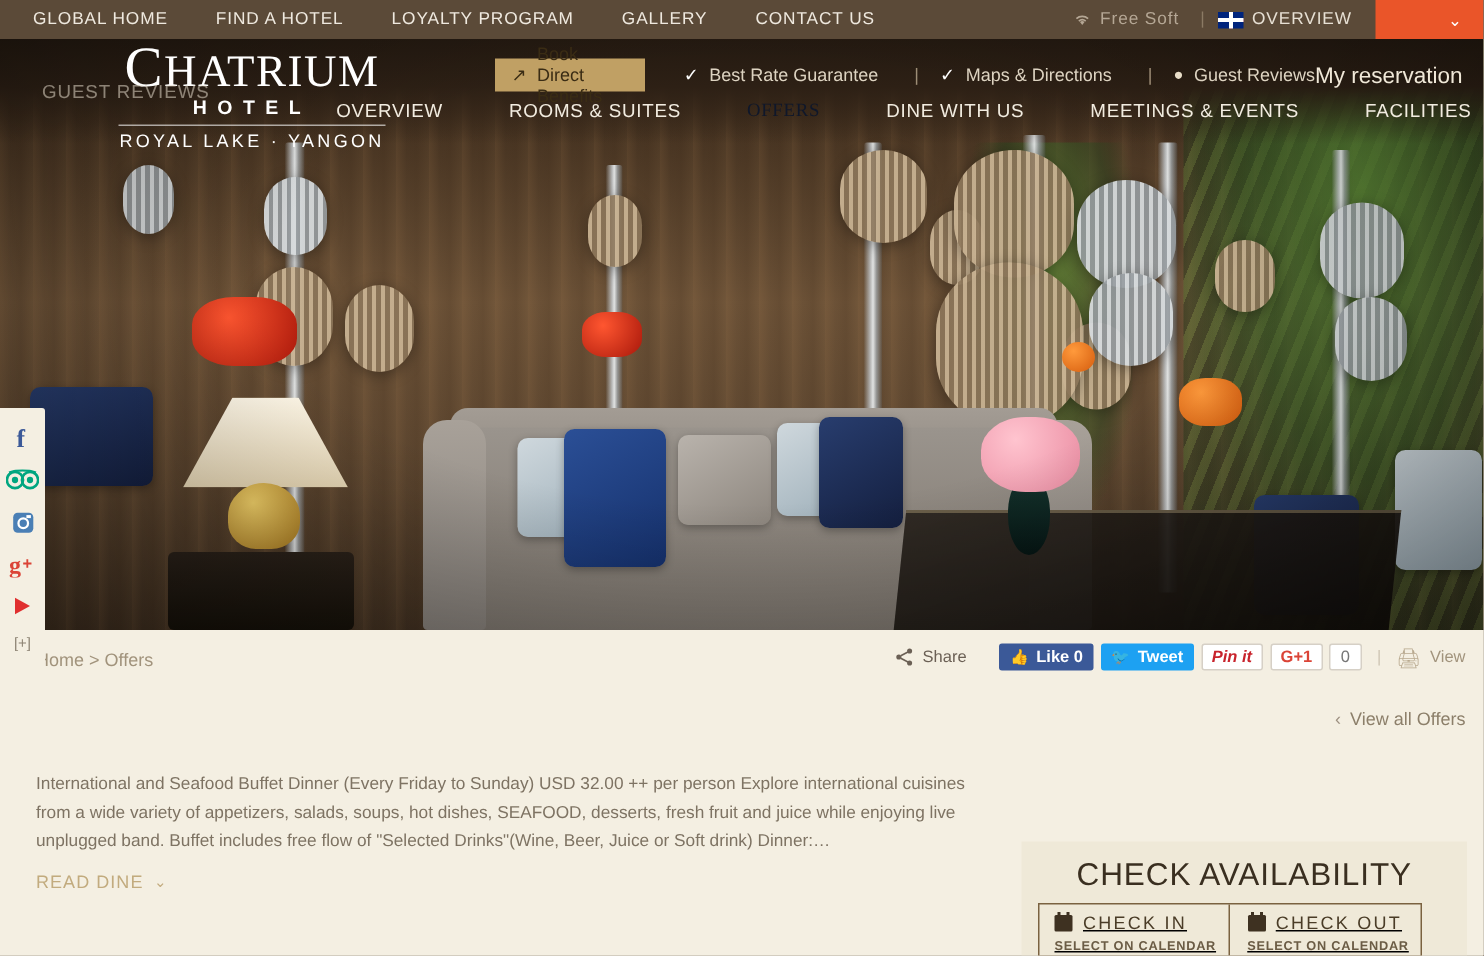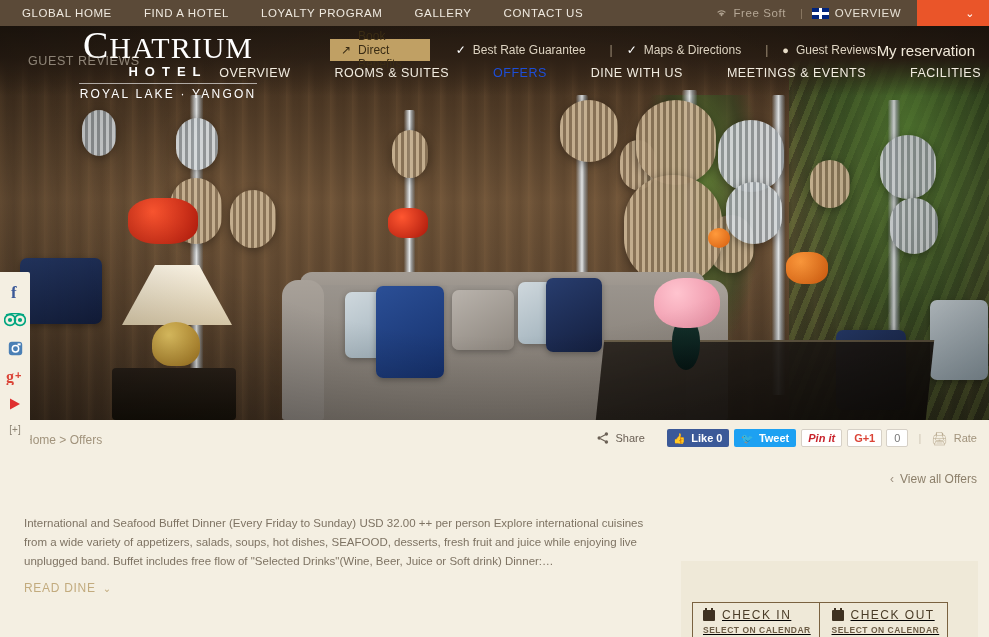--- a/index.html
+++ b/index.html
@@ -196,21 +196,21 @@
     margin-left: auto; margin-right: 14px; font-size: 15px;
     color: #f0e8d8; cursor: pointer; white-space: nowrap;
   }
   .mainnav {
     position: absolute; right: 8px; top: 40px;
     display: flex; align-items: center; font-size: 12.5px; letter-spacing: .5px;
   }
   .mainnav a {
     color: #f2ece0; text-decoration: none; margin-left: 44px; white-space: nowrap; cursor: pointer;
   }
-  .mainnav a.active { color: #1d4ed8; }
+  .mainnav a.active { color: #0f172a; font-family: Liberation Serif, serif; }
 
   
   .rail {
     position: absolute; left: 0; top: 272px; width: 30px;
     background: #f4efe2; z-index: 45;
     display: flex; flex-direction: column; align-items: center;
     padding: 6px 0 4px; border-radius: 0 2px 2px 0;
   }
   .rail .ic {
     width: 30px; height: 28px; display: flex; align-items: center; justify-content: center;
@@ -510,38 +510,39 @@
       <span class="btn-pin">
         <span>Pin it</span>
       </span>
       <span class="btn-gp">
         <span>G+1</span>
       </span>
       <span class="gp-count">0</span>
       <span class="sh-sep">|</span>
       <span class="sh-print">
         <span class="pi">🖨</span>
-        <span>Rate</span>
+        <span>View</span>
       </span>
     </div>
 
 
     <div class="viewall">
       <span class="lt">‹</span>
       <span>View all Offers</span>
     </div>
 
     <p class="desc">International and Seafood Buffet Dinner (Every Friday to Sunday) USD 32.00 ++ per person Explore international cuisines from a wide variety of appetizers, salads, soups, hot dishes, SEAFOOD, desserts, fresh fruit and juice while enjoying live unplugged band. Buffet includes free flow of "Selected Drinks"(Wine, Beer, Juice or Soft drink) Dinner:…</p>
 
     <div class="readmore">
       <span>READ DINE</span>
       <span class="dn">⌄</span>
     </div>
 
     <div class="avail">
+      <h2>CHECK AVAILABILITY</h2>
       <div class="datewrap">
         <div class="datecell">
           <div class="dc-head">
             <span class="cal-ic"></span>
             <span>CHECK IN</span>
           </div>
           <div class="dc-sub">SELECT ON CALENDAR</div>
         </div>
         <div class="datecell">
           <div class="dc-head">

